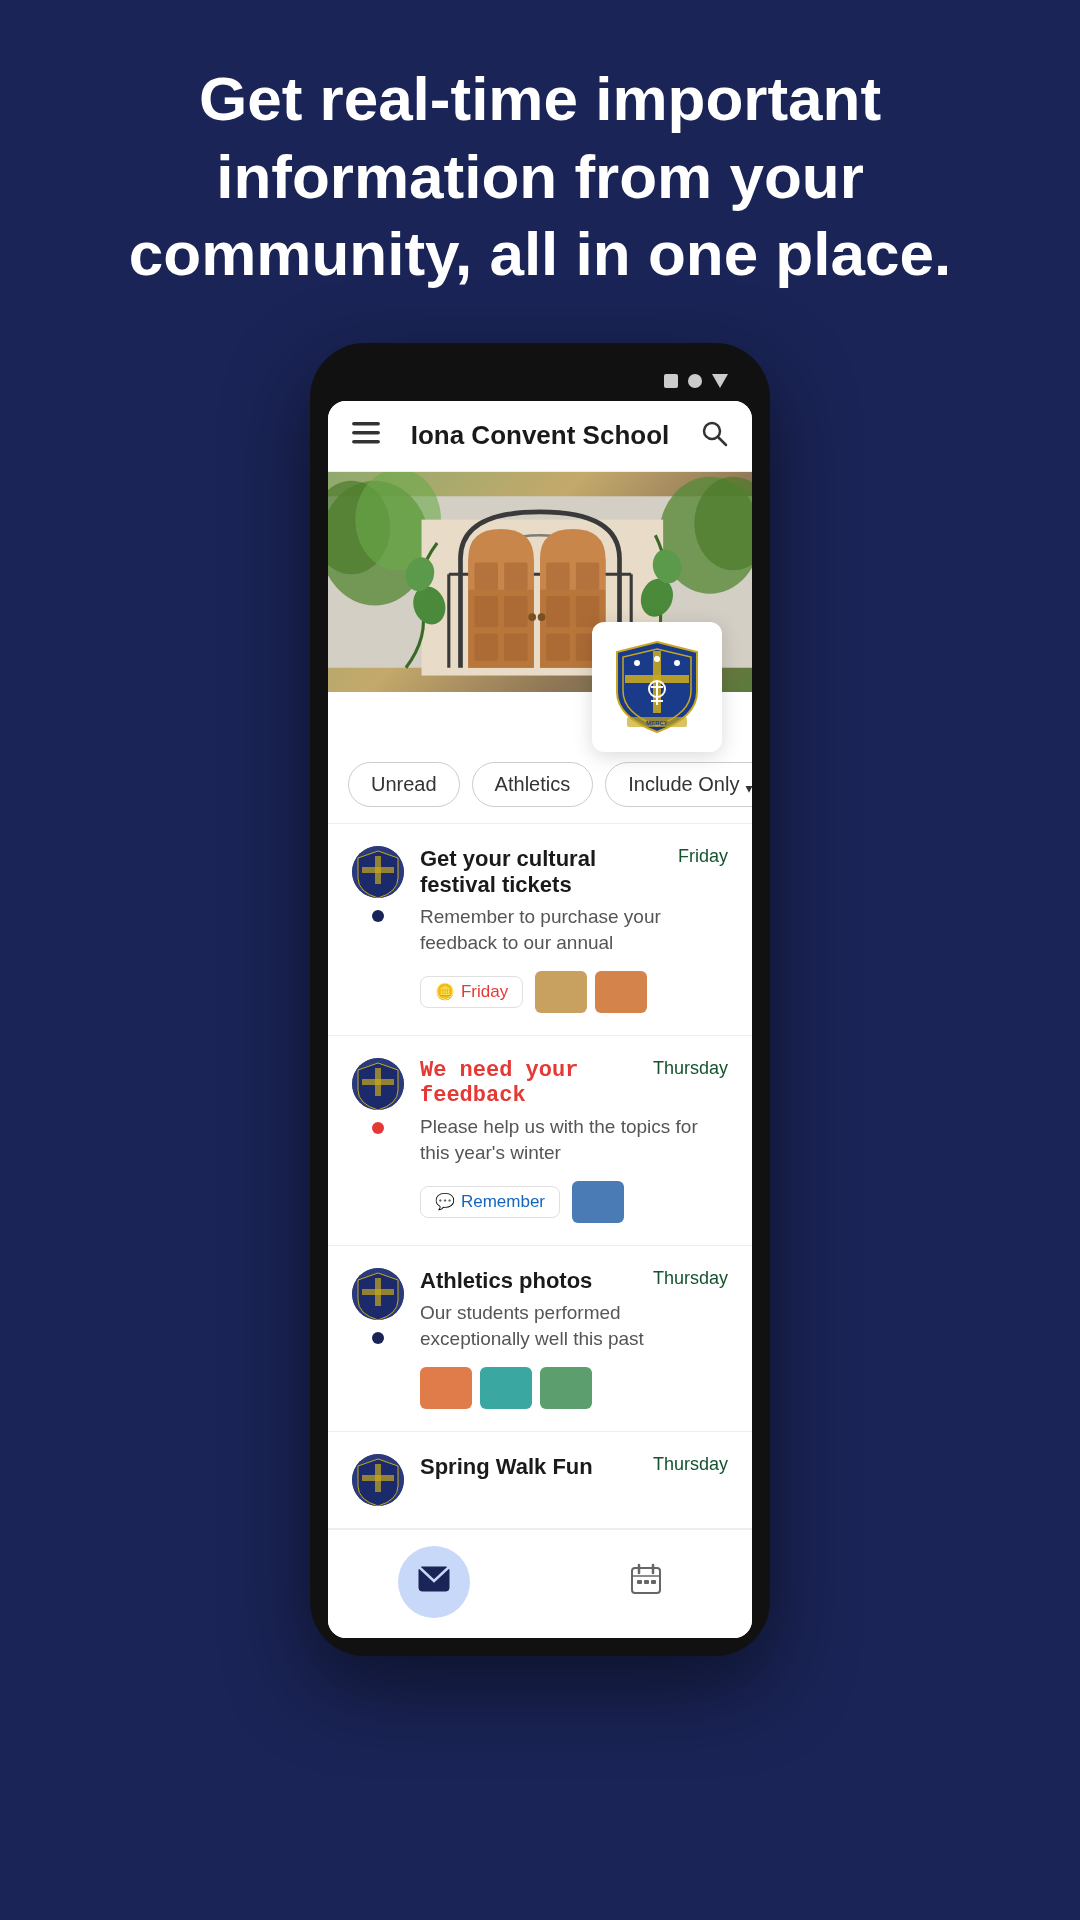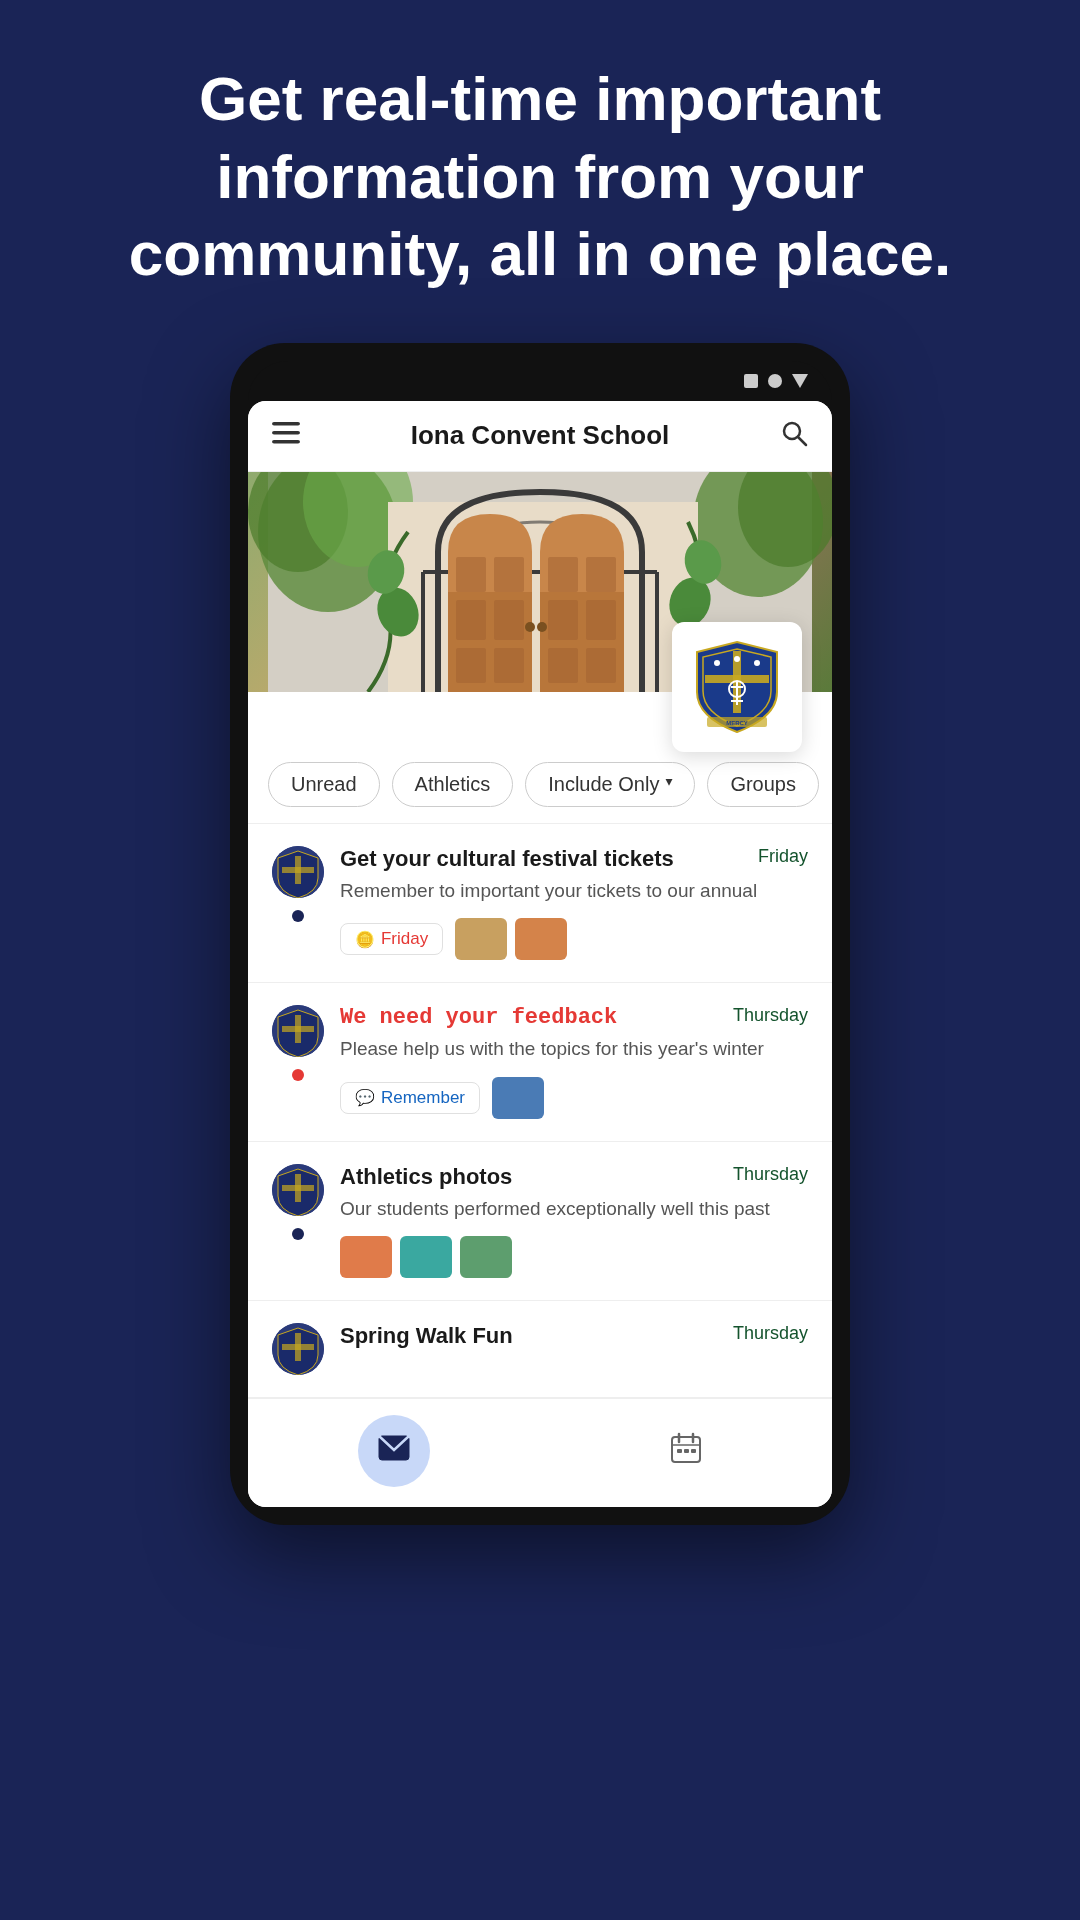--- a/index.html
+++ b/index.html
@@ -19,21 +19,21 @@
       color: #ffffff;
       font-size: 62px;
       font-weight: 700;
       text-align: center;
       padding: 60px 80px 50px;
       line-height: 1.25;
     }
 
     
     .phone-frame {
-      width: 620px;
+      width: 460px;
       background: #111;
       border-radius: 55px;
       padding: 18px;
       box-shadow: 0 30px 80px rgba(0,0,0,0.5);
       position: relative;
     }
 
     .phone-notch-bar {
       background: #111;
       height: 40px;
@@ -150,21 +150,21 @@
     .filter-btn {
       border: 1.5px solid #ccc;
       background: #fff;
       border-radius: 24px;
       padding: 10px 22px;
       font-size: 20px;
       color: #333;
       cursor: pointer;
       white-space: nowrap;
       display: flex;
-      align-items: flex-start;
+      align-items: flex-end;
       gap: 6px;
     }
 
     .filter-btn .chevron {
       font-size: 14px;
     }
 
     
     .feed {
       background: #fff;
@@ -498,21 +498,21 @@
               <rect x="10" y="21" width="32" height="6" fill="#c8a820" opacity="0.7"></rect>
             </svg>
           </div>
           <div class="unread-dot"></div>
         </div>
         <div class="feed-item-content">
           <div class="feed-item-header">
             <span class="feed-item-title">Get your cultural festival tickets</span>
             <span class="feed-item-date">Friday</span>
           </div>
-          <div class="feed-item-preview">Remember to important your tickets to our annual</div>
+          <div class="feed-item-preview">Remember to purchase your feedback to our annual</div>
           <div class="feed-item-tags">
             <div class="tag red-text">
               <span class="tag-icon">🪙</span>
               <span>Friday</span>
             </div>
             <div class="thumbnail-strip">
               <div class="thumb-placeholder"></div>
               <div class="thumb-placeholder orange"></div>
             </div>
           </div>

